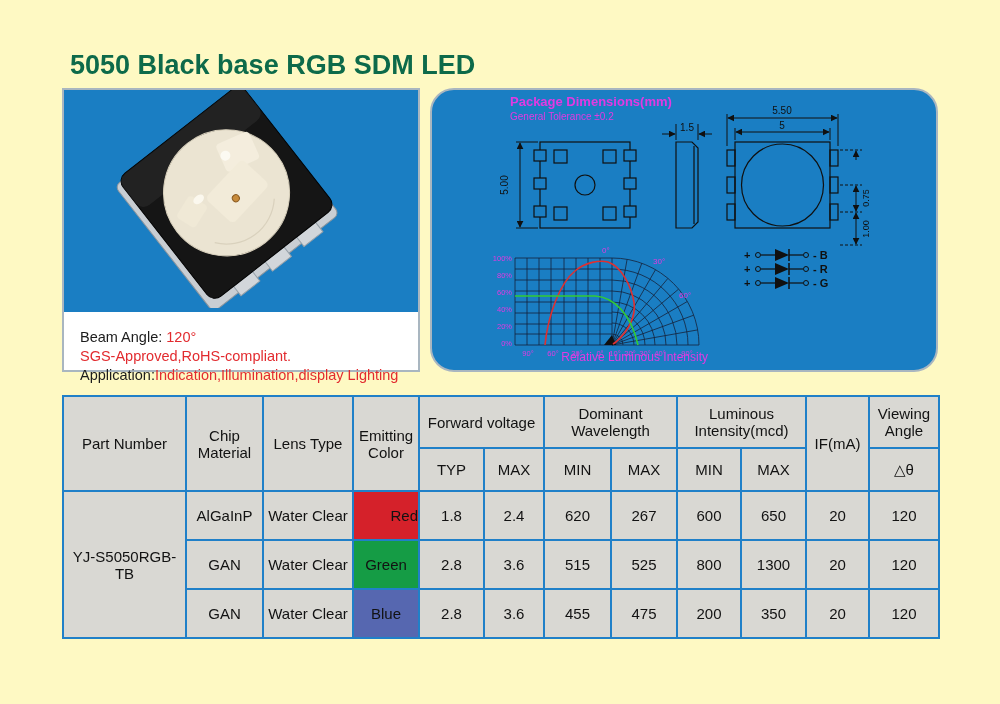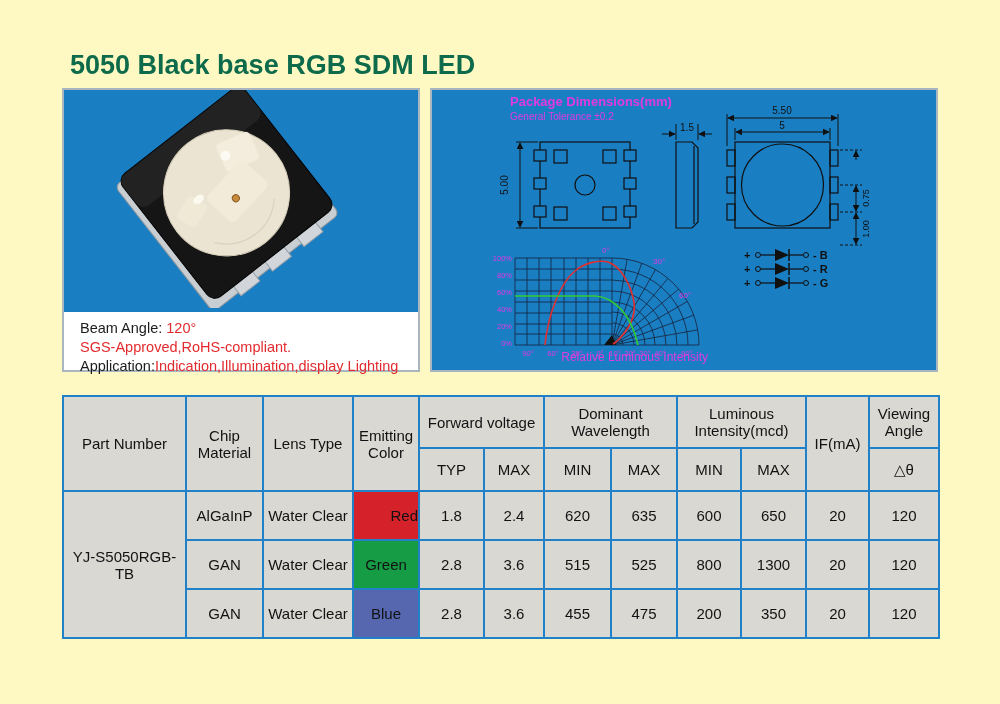--- a/index.html
+++ b/index.html
@@ -2,24 +2,24 @@
 <html><head>
 <meta charset="utf-8">
 <style>
   html,body{margin:0;padding:0;background:#ffffff;}
   .page{position:relative;width:1000px;height:704px;background:#fef9c3;overflow:hidden;
         font-family:"Liberation Sans", sans-serif;}
   h1.title{position:absolute;left:70px;top:50px;margin:0;font-size:27px;font-weight:bold;
            color:#0d6a4a;letter-spacing:0px;}
   .panel{position:absolute;top:88px;height:280px;background:#1a7ec3;border:2px solid #a9b6c0;}
   .photo-panel{left:62px;width:354px;}
-  .drawing-panel{left:430px;width:504px;}
+  .drawing-panel{left:430px;width:504px;border-radius:24px;}
   .photo-svg{position:absolute;left:0;top:0;}
   .caption{position:absolute;left:0;bottom:0;width:100%;height:58px;background:#ffffff;
-           box-sizing:border-box;padding:7px 0 0 16px;font-size:14.5px;line-height:19px;color:#1c1c1c;margin-top:20px;}
+           box-sizing:border-box;padding:16px 0 0 16px;font-size:14.5px;line-height:19px;color:#1c1c1c;margin-top:20px;}
   .red{color:#e22b2f;}
   .mag{position:absolute;color:#e23ae2;}
   .pkg-title{left:78px;top:4px;font-size:13px;font-weight:bold;}
   .tol-note{left:78px;top:21px;font-size:10px;}
   .dir-title{left:83px;top:144px;width:140px;text-align:center;font-size:12px;font-weight:bold;}
   .chart-cap{left:96px;top:260px;width:180px;text-align:right;font-size:12px;}
   .draw-svg{position:absolute;left:0;top:0;}
   table.spec{position:absolute;left:62px;top:395px;border-collapse:collapse;table-layout:fixed;
              width:876px;}
   table.spec th,table.spec td{border:2px solid #2080c8;background:#d9d8d3;color:#121212;
@@ -274,21 +274,21 @@
       <th class="delta">△θ</th>
     </tr>
     <tr style="height:49px">
       <td rowspan="3">YJ-S5050RGB-TB</td>
       <td class="green-text">AlGaInP</td>
       <td>Water Clear</td>
       <td class="swatch-red" style="background-color: rgb(213, 33, 42); text-align: right;">Red</td>
       <td>1.8</td>
       <td>2.4</td>
       <td>620</td>
-      <td>635</td>
+      <td>267</td>
       <td>600</td>
       <td>650</td>
       <td>20</td>
       <td>120</td>
     </tr>
     <tr style="height:49px">
       <td class="green-text">GAN</td>
       <td>Water Clear</td>
       <td class="swatch-green" style="background-color: rgb(21, 156, 69);">Green</td>
       <td>2.8</td>

